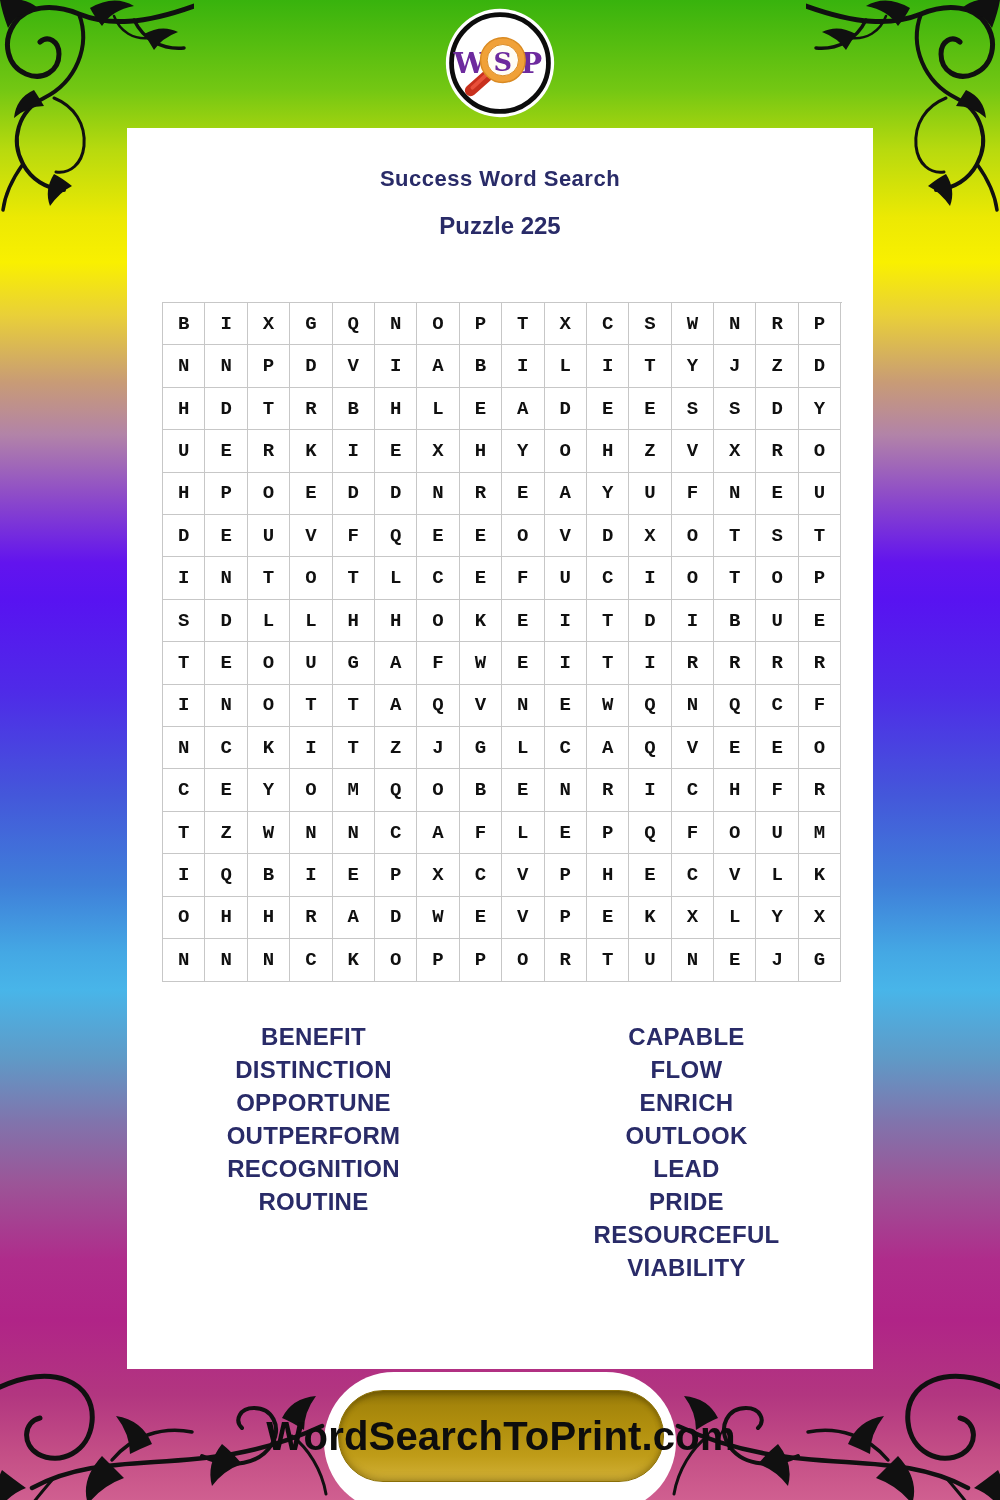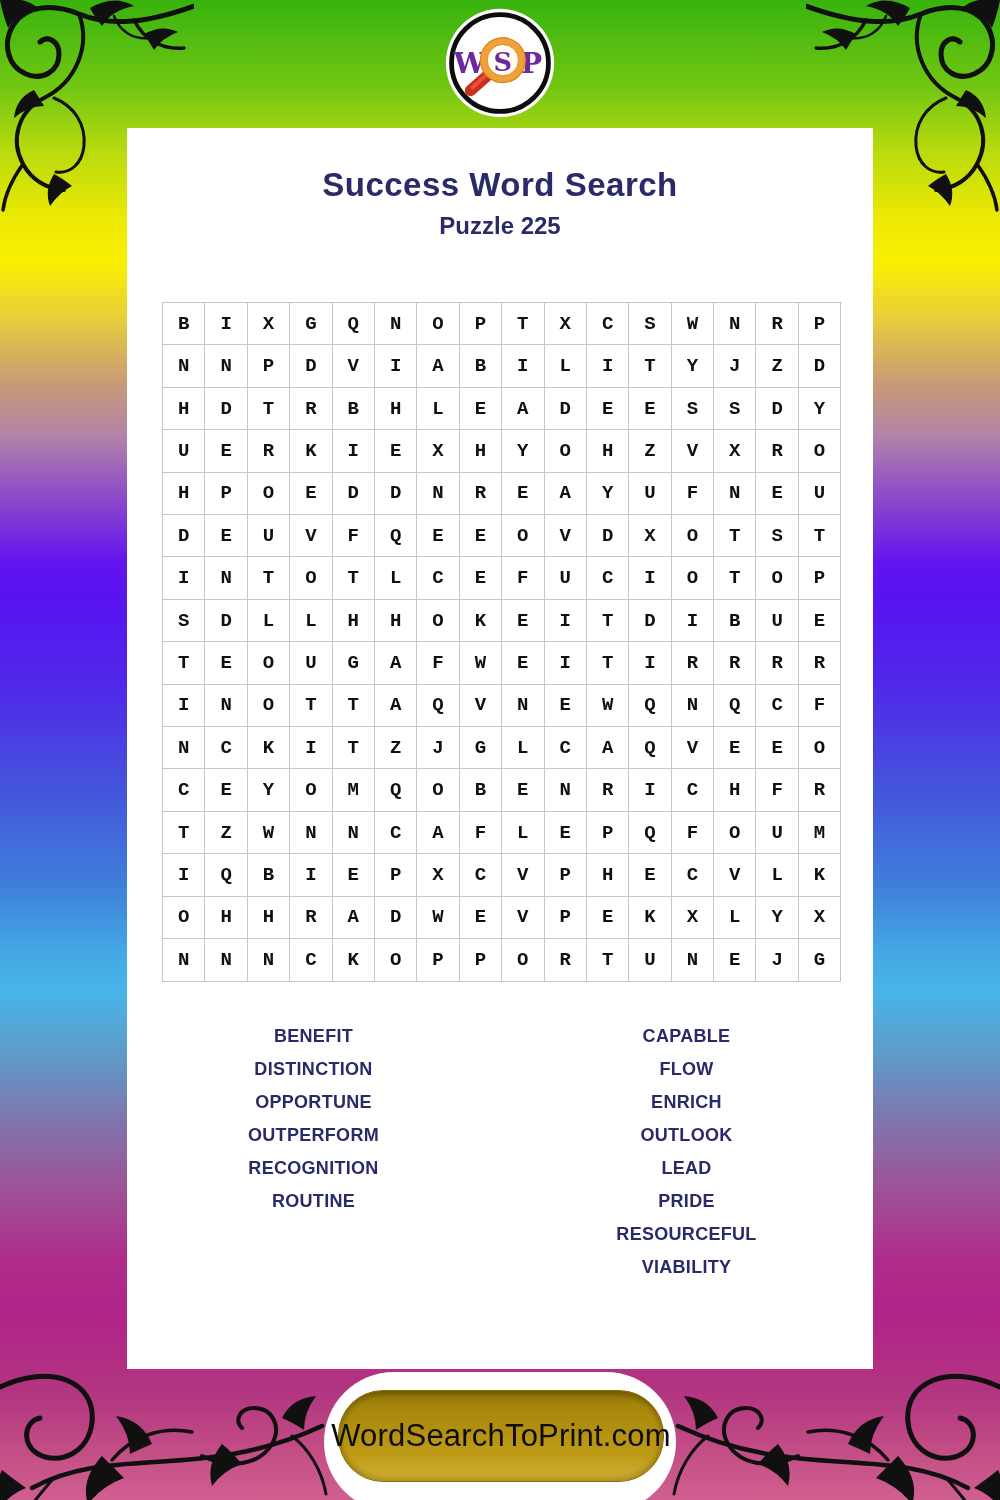--- a/index.html
+++ b/index.html
@@ -20,21 +20,21 @@
   .fl-br{right:-8px;bottom:-10px;width:340px;height:150px;transform:scaleX(-1);}
 
   .logo{position:absolute;left:443px;top:6px;width:114px;height:114px;}
 
   .card{
     position:absolute;left:127px;top:128px;width:746px;height:1241px;
     background:#ffffff;
   }
   .title{
     position:absolute;top:38px;left:0;width:100%;text-align:center;
-    font-size:33px;font-weight:bold;color:#292b68;letter-spacing:0.5px;
+    font-size:22px;font-weight:bold;color:#292b68;letter-spacing:0.5px;
   }
   .subtitle{
     position:absolute;top:84px;left:0;width:100%;text-align:center;
     font-size:24px;font-weight:bold;color:#292b68;
   }
   .grid{
     position:absolute;left:35px;top:174px;
     border-top:1px solid #c7c7c7;border-left:1px solid #c7c7c7;
     width:679px;
   }
@@ -44,37 +44,37 @@
     border-right:1px solid #c7c7c7;border-bottom:1px solid #c7c7c7;
     display:flex;align-items:center;justify-content:center;
     font-family:"Liberation Mono", monospace;font-weight:bold;
     font-size:19px;color:#101010;background:#fff;
   }
   .words{
     position:absolute;top:892px;left:0;width:100%;display:flex;
   }
   .word-col{width:50%;text-align:center;}
   .word-item{
-    font-size:18px;font-weight:bold;color:#292b68;line-height:33px;
+    font-size:24px;font-weight:bold;color:#292b68;line-height:33px;
     letter-spacing:0.3px;
   }
   .footer-pill{
     position:absolute;left:324px;top:1372px;width:352px;height:140px;
     background:#ffffff;border-radius:70px;
   }
   .footer-button{
     position:absolute;left:338px;top:1390px;width:324px;height:90px;
     border-radius:45px;cursor:pointer;border:1px solid #8a6f06;
     background:linear-gradient(180deg,#8a6f06 0%, #a5850b 16%, #b2900e 42%,
       #bf9c18 72%, #cdab2e 92%, #d8b93e 100%);
     box-shadow:inset 0 -3px 6px rgba(110,85,0,0.45), inset 0 3px 5px rgba(60,45,0,0.35);
     display:flex;align-items:center;justify-content:center;
   }
   .footer-button span{
-    font-size:31px;font-weight:normal;color:#0d0d0d;letter-spacing:0.2px;
+    font-size:40px;font-weight:bold;color:#0d0d0d;letter-spacing:0.2px;
   }
   .logo-letter{font-family:"DejaVu Serif", serif;font-weight:bold;fill:#6d2a9e;}
 </style>
 </head>
 <body>
 
 <svg class="flourish fl-tl" viewBox="0 0 200 220">
   <g stroke="#101010" fill="none" stroke-linecap="round">
     <path stroke-width="5" d="M200,12 C150,30 115,32 85,20 C58,9 32,12 20,30 C8,48 13,72 32,80 C49,87 65,77 65,60 C65,47 54,41 46,48"></path>
     <path stroke-width="4" d="M85,20 C97,52 82,88 50,104 C24,117 16,146 29,170 C37,185 52,195 70,196"></path>

